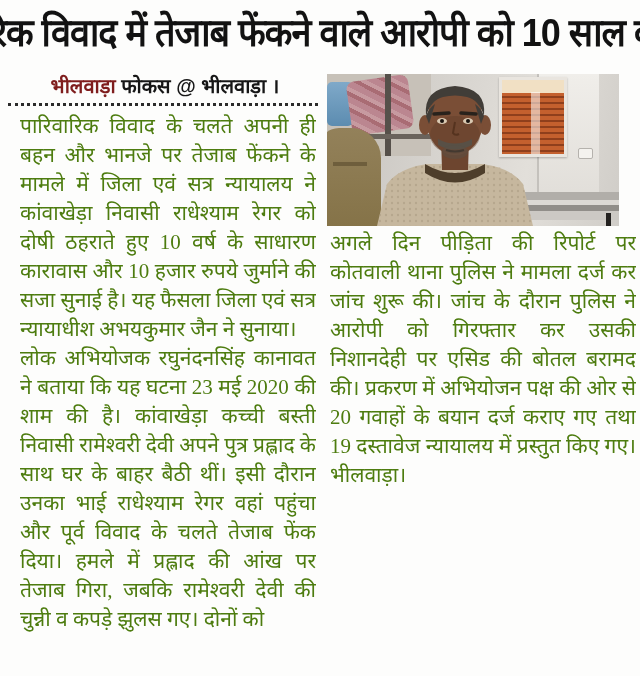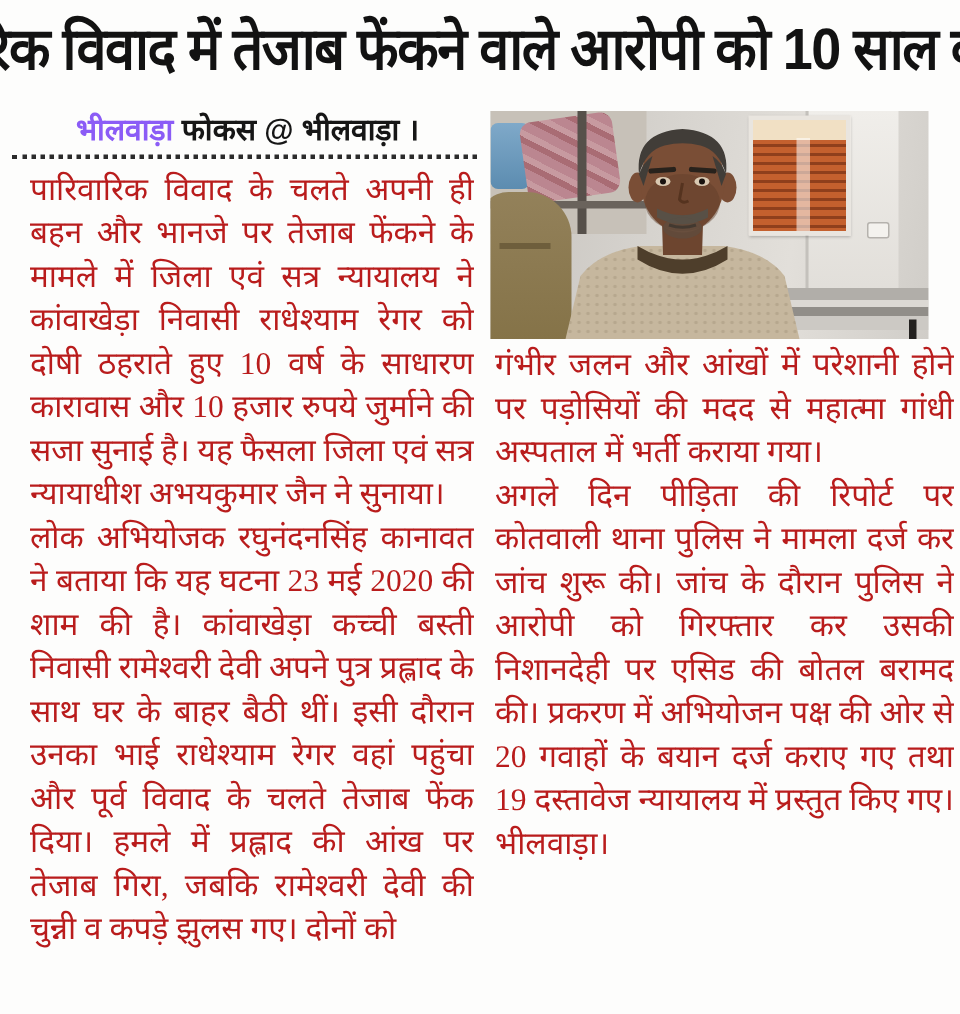--- a/index.html
+++ b/index.html
@@ -13,29 +13,29 @@
     display:flex; align-items:center; justify-content:center;
     font-size:36px; font-weight:700; color:#121212; letter-spacing:-1px;
     white-space:nowrap; transform:scaleY(1.08); transform-origin:top;
   }
 
   
   .byline {
     position:absolute; top:72px; left:0; width:330px; height:28px;
     text-align:center; font-size:20px; font-weight:700; color:#161616;
   }
-  .byline .loc { color:#8b5cf6; }
+  .byline .loc { color:#7f1d1d; }
   .dotted-divider {
     position:absolute; top:100px; left:8px; width:310px; height:6px;
     border-bottom:3px dotted #2b2b2b;
   }
 
   
   .col {
-    position:absolute; color:#b91c1c; font-size:21px; line-height:29px;
+    position:absolute; color:#4d7c0f; font-size:21px; line-height:29px;
     text-align:justify; font-family:"Liberation Serif", serif;
   }
   .col p { margin:0; }
   .left-col  { left:20px;  top:112px; width:296px; height:556px; overflow:hidden; }
   .right-col { left:330px; top:229px; width:306px; height:440px; overflow:hidden; }
 
   
   .photo {
     position:absolute; left:327px; top:74px; width:292px; height:152px;
     background:linear-gradient(100deg,#c6c2bd 0%,#d6d3ce 38%,#e2dfda 68%,#d0cdc8 100%);
@@ -140,17 +140,16 @@
       <circle cx="103" cy="41" r="2" fill="#191310"></circle>
       <path d="M90 42 L88 53 Q90 56 94 54" stroke="#55331f" stroke-width="2" fill="none"></path>
       <path d="M73 59 Q90 68 107 59 L107 65 Q90 74 73 65 Z" fill="#585046"></path>
       <path d="M81 70 Q90 73 99 70" stroke="#2f221a" stroke-width="2" fill="none"></path>
       <ellipse cx="90" cy="72" rx="13" ry="7" fill="#585046" opacity="0.5"></ellipse>
     </svg>
   </div>
   <div class="caption-gap"></div>
 
   <div class="col right-col">
-    <p>गंभीर जलन और आंखों में परेशानी होने पर पड़ोसियों की मदद से महात्मा गांधी अस्पताल में भर्ती कराया गया।</p>
     <p>अगले दिन पीड़िता की रिपोर्ट पर कोतवाली थाना पुलिस ने मामला दर्ज कर जांच शुरू की। जांच के दौरान पुलिस ने आरोपी को गिरफ्तार कर उसकी निशानदेही पर एसिड की बोतल बरामद की। प्रकरण में अभियोजन पक्ष की ओर से 20 गवाहों के बयान दर्ज कराए गए तथा 19 दस्तावेज न्यायालय में प्रस्तुत किए गए।भीलवाड़ा।</p>
   </div>
 
 </div>
 
 </body></html>

